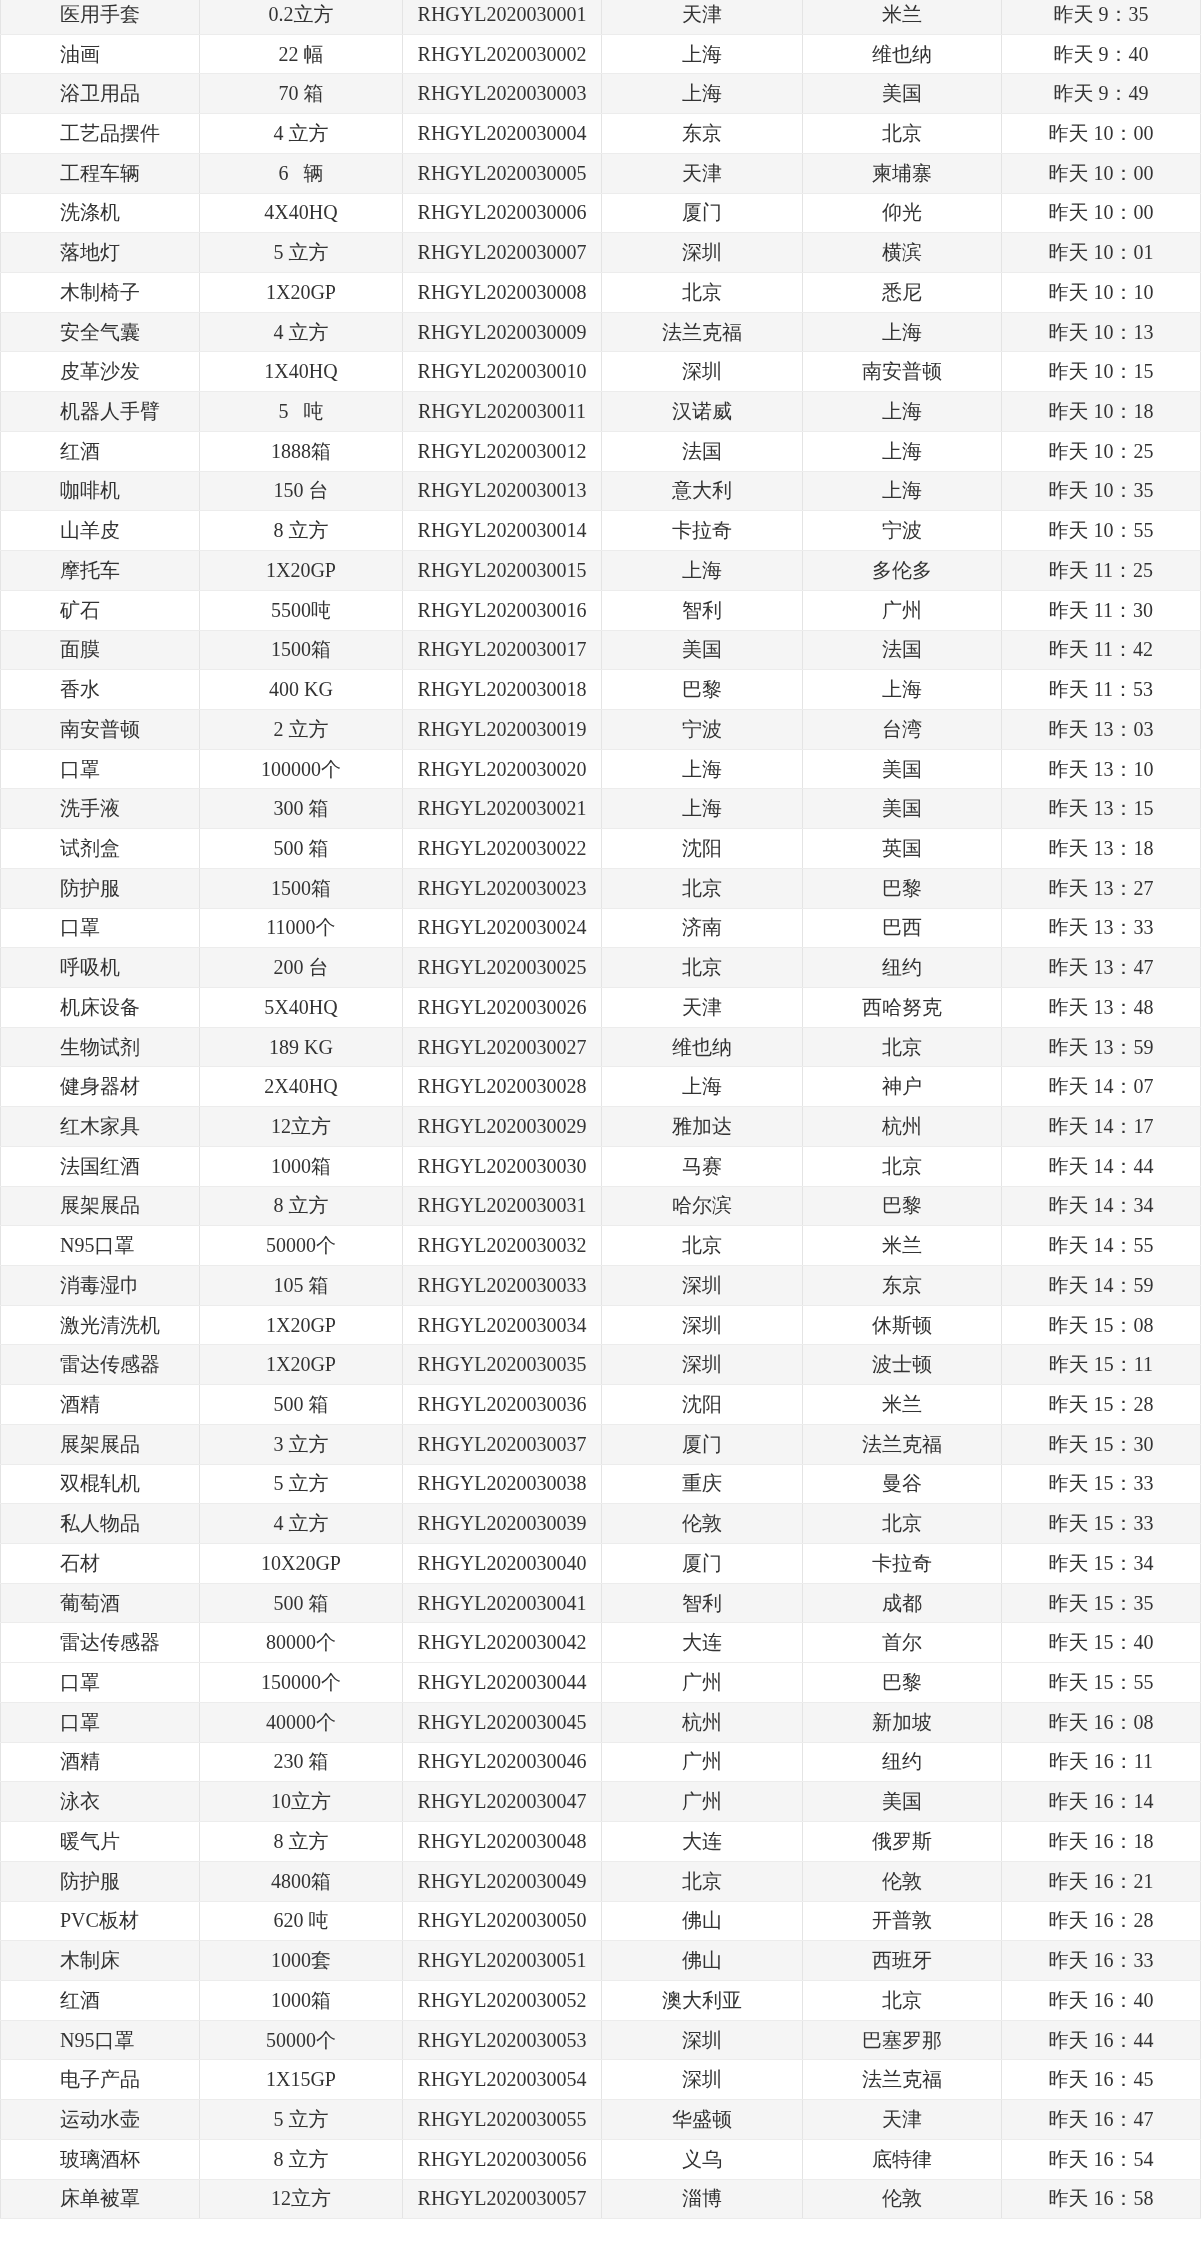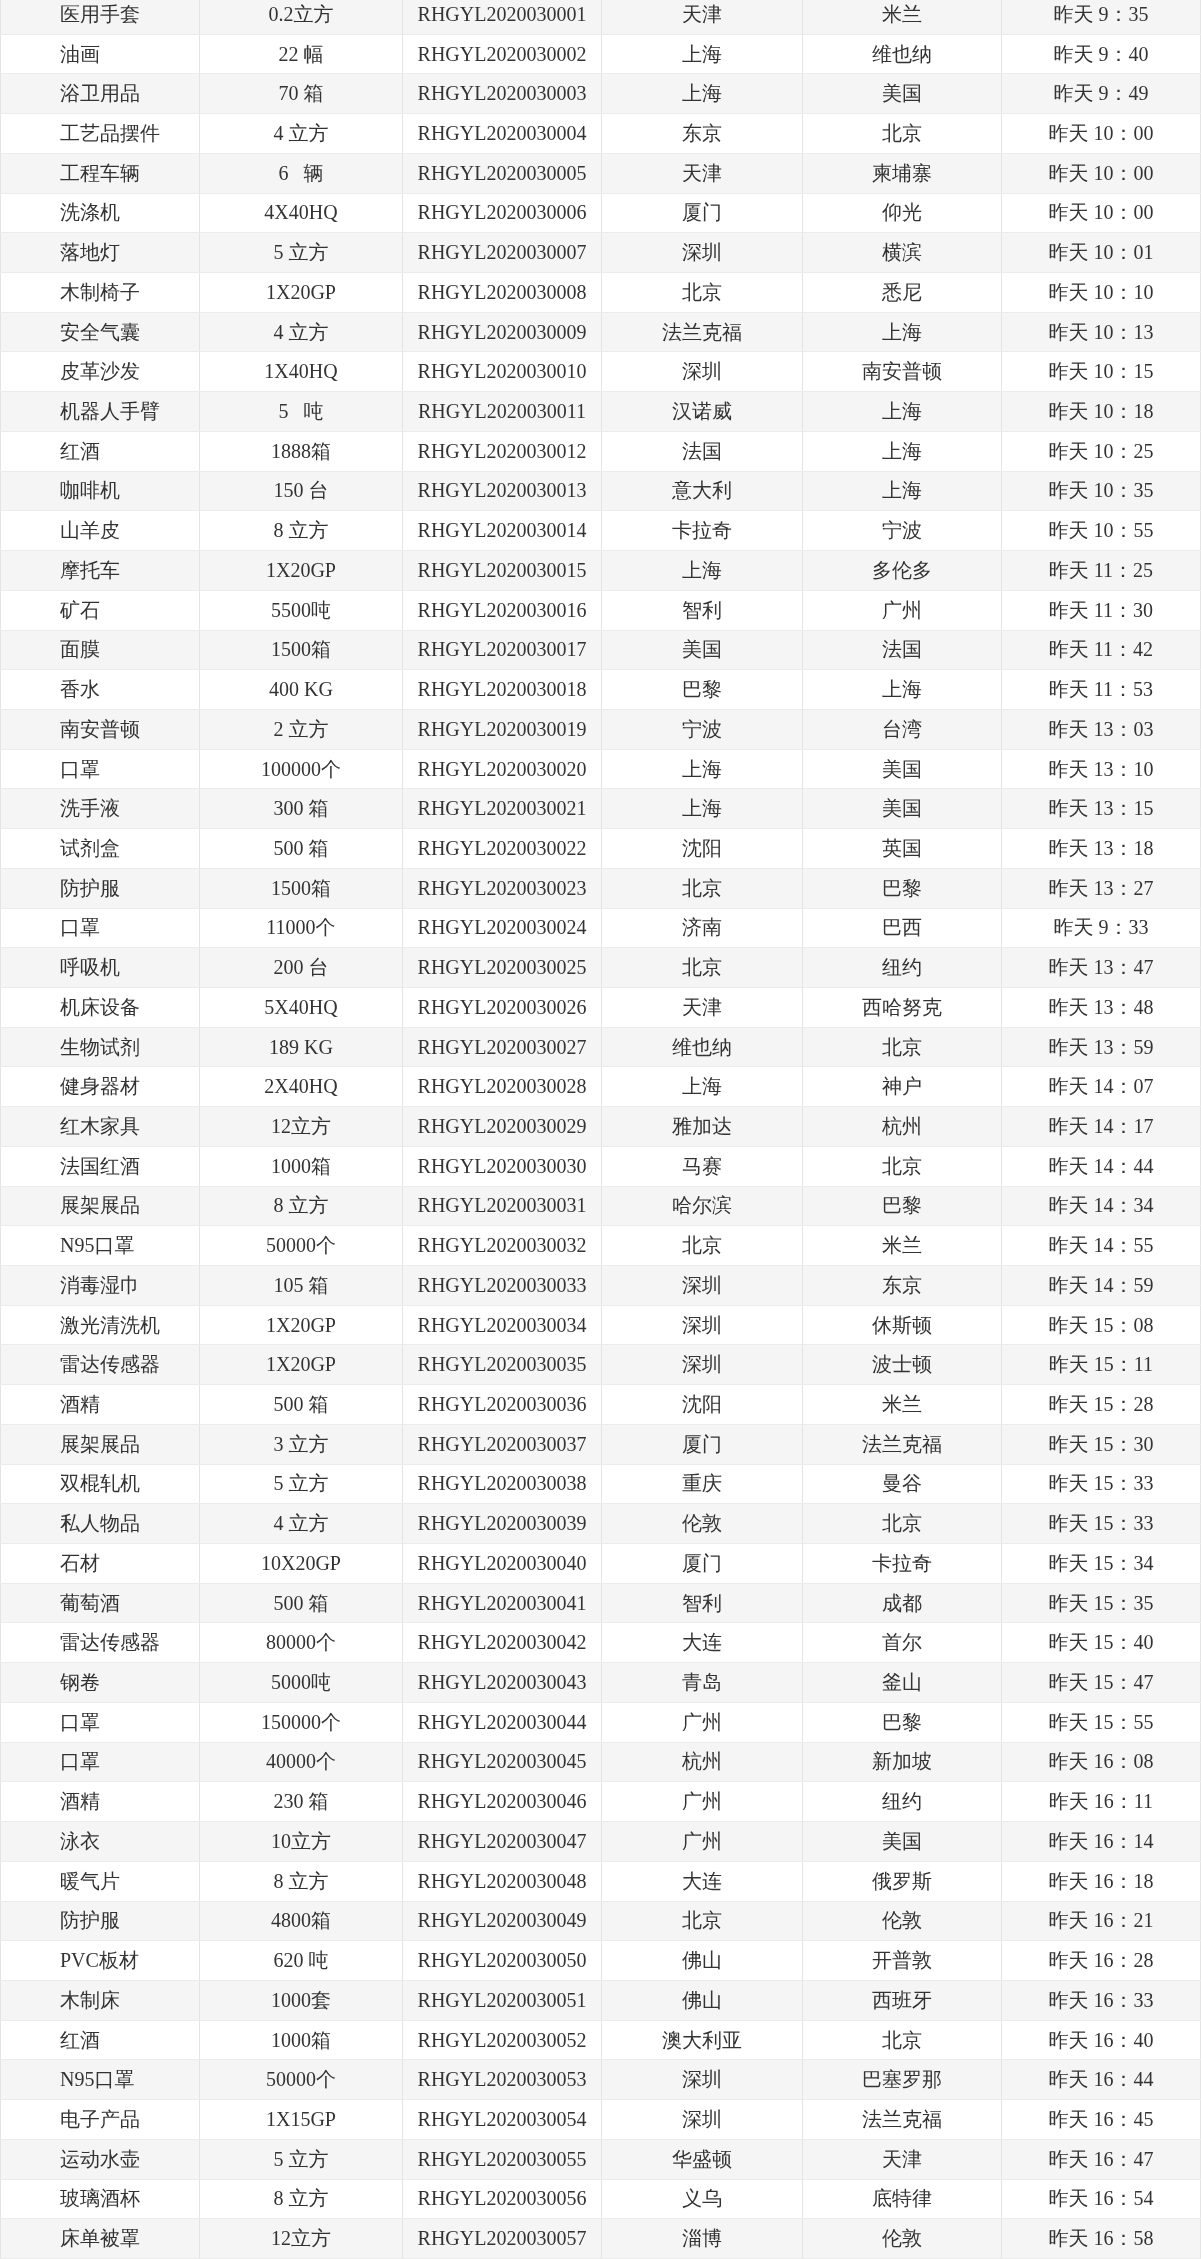--- a/index.html
+++ b/index.html
@@ -244,21 +244,21 @@
         <div class="cell">北京</div>
         <div class="cell">巴黎</div>
         <div class="cell">昨天 13：27</div>
       </div>
       <div class="row">
         <div class="cell left">口罩</div>
         <div class="cell">11000个</div>
         <div class="cell">RHGYL2020030024</div>
         <div class="cell">济南</div>
         <div class="cell">巴西</div>
-        <div class="cell">昨天 9：33</div>
+        <div class="cell">昨天 13：33</div>
       </div>
       <div class="row alt">
         <div class="cell left">呼吸机</div>
         <div class="cell">200 台</div>
         <div class="cell">RHGYL2020030025</div>
         <div class="cell">北京</div>
         <div class="cell">纽约</div>
         <div class="cell">昨天 13：47</div>
       </div>
       <div class="row">
@@ -390,28 +390,20 @@
         <div class="cell">昨天 15：35</div>
       </div>
       <div class="row">
         <div class="cell left">雷达传感器</div>
         <div class="cell">80000个</div>
         <div class="cell">RHGYL2020030042</div>
         <div class="cell">大连</div>
         <div class="cell">首尔</div>
         <div class="cell">昨天 15：40</div>
       </div>
-      <div class="row alt">
-        <div class="cell left">钢卷</div>
-        <div class="cell">5000吨</div>
-        <div class="cell">RHGYL2020030043</div>
-        <div class="cell">青岛</div>
-        <div class="cell">釜山</div>
-        <div class="cell">昨天 15：47</div>
-      </div>
       <div class="row">
         <div class="cell left">口罩</div>
         <div class="cell">150000个</div>
         <div class="cell">RHGYL2020030044</div>
         <div class="cell">广州</div>
         <div class="cell">巴黎</div>
         <div class="cell">昨天 15：55</div>
       </div>
       <div class="row alt">
         <div class="cell left">口罩</div>

